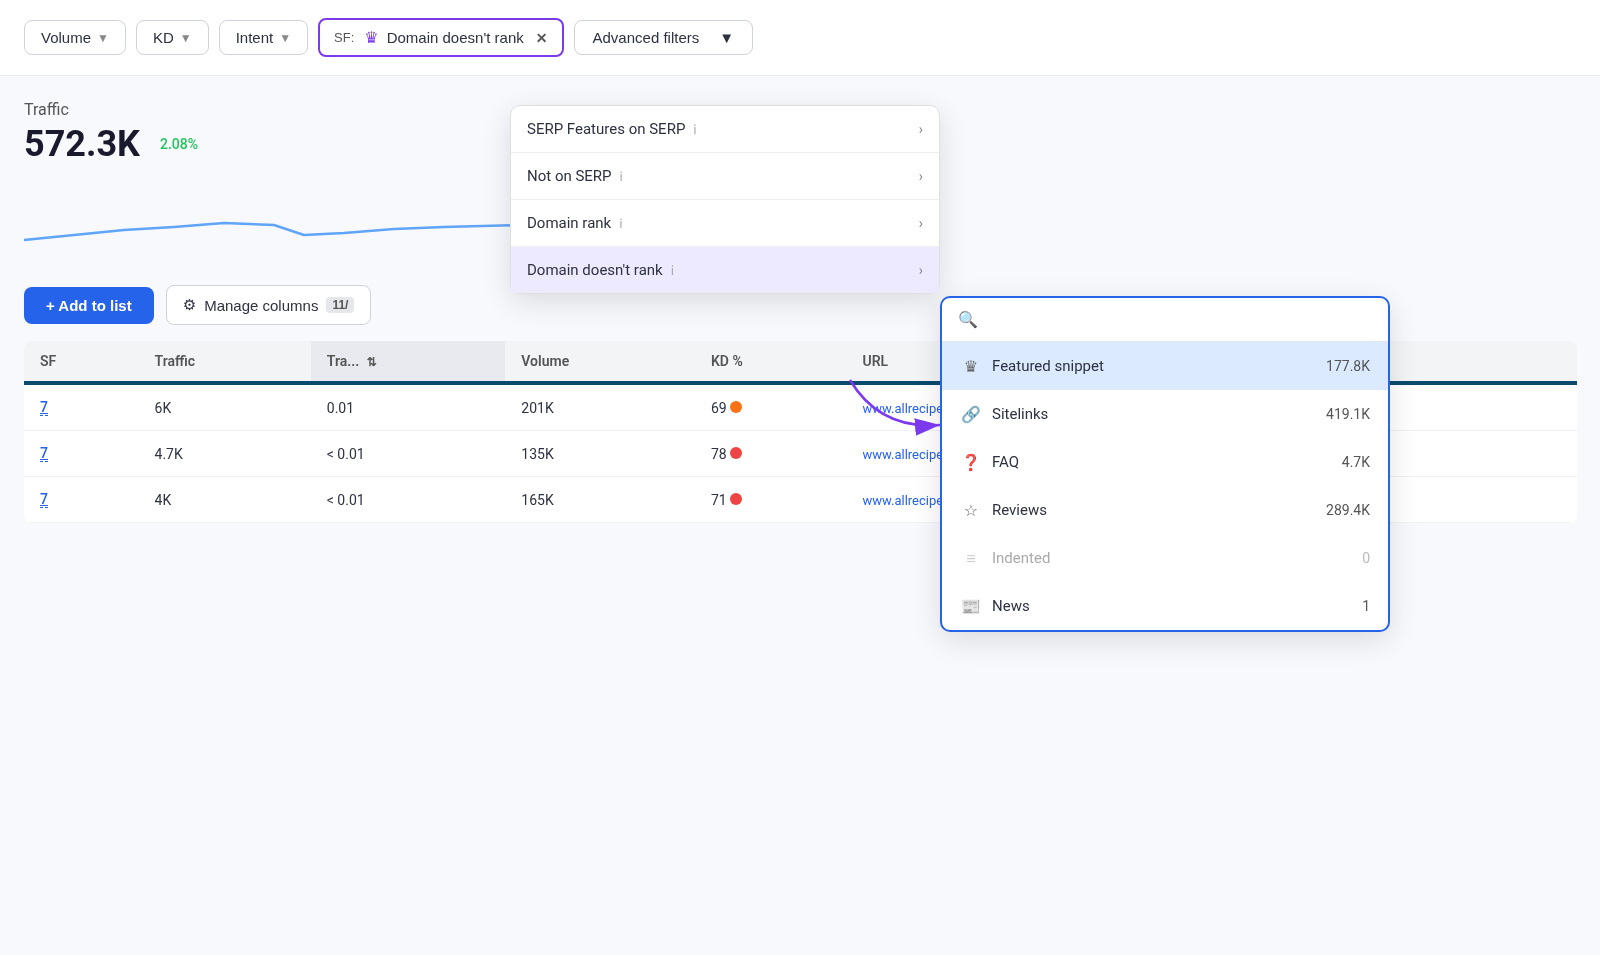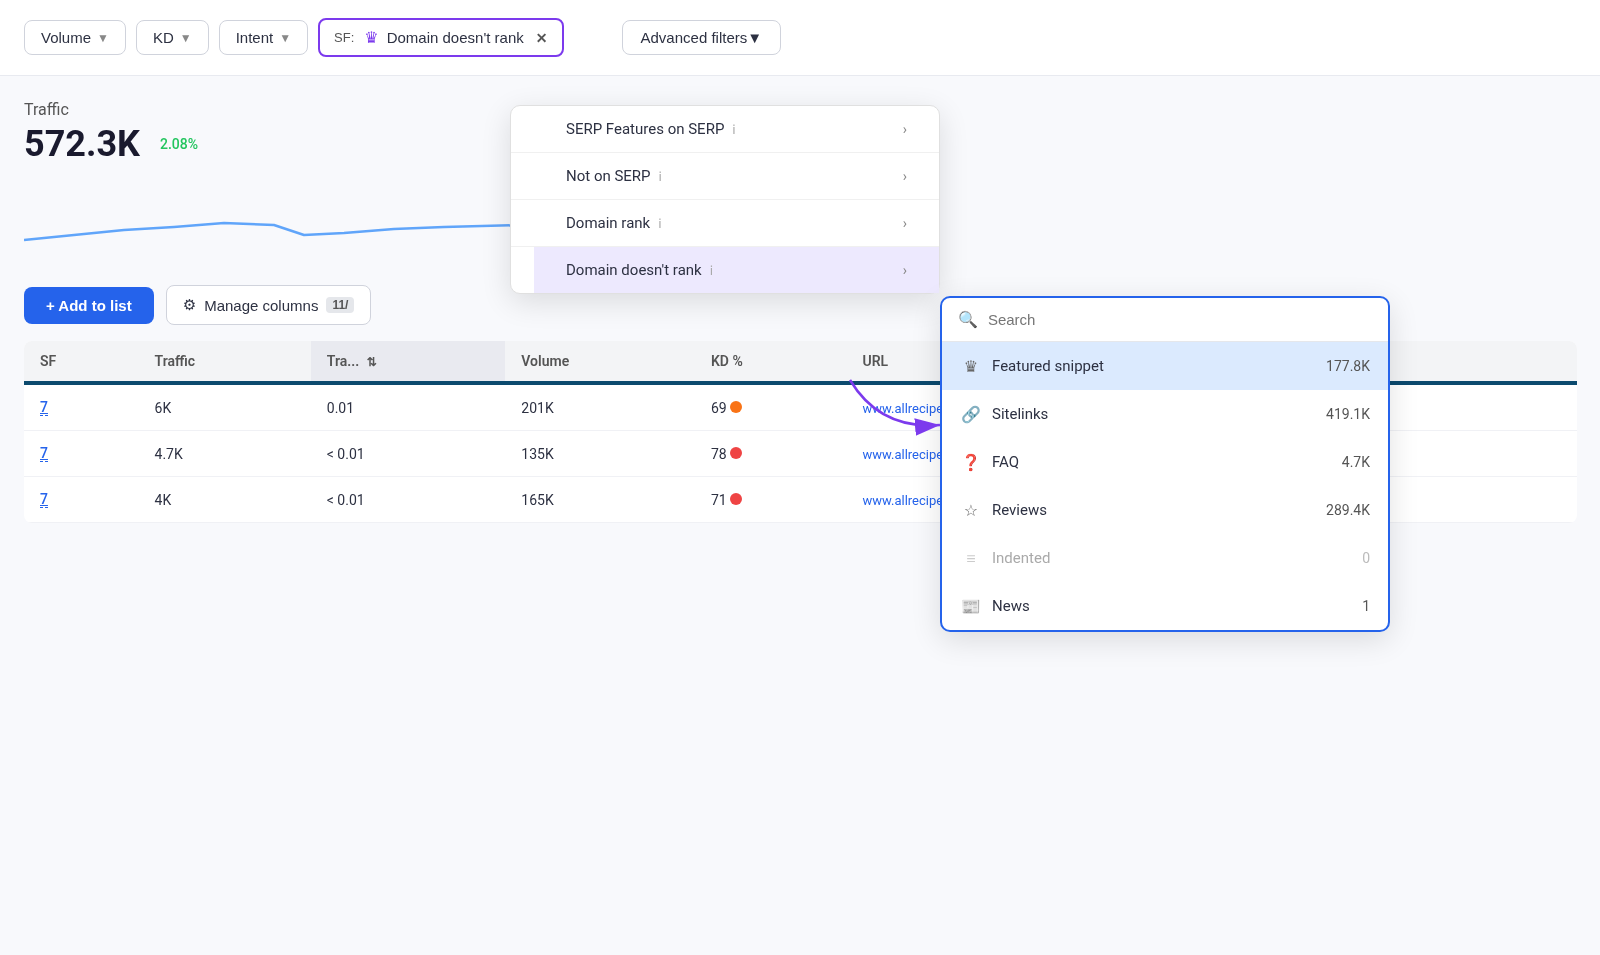--- a/index.html
+++ b/index.html
@@ -62,29 +62,28 @@
     .filter-btn.sf-btn {
       border: 2px solid #7c3aed;
       padding: 8px 14px;
       gap: 8px;
       text-align: center;
     }
 
     .advanced-btn {
       display: flex;
       align-items: center;
-      gap: 0;
+      gap: 20px;
       padding: 8px 18px;
       border: 1.5px solid #d0d3dc;
       border-radius: 8px;
       background: #fff;
       cursor: pointer;
       font-size: 15px;
       color: #2d3142;
-      margin-left: 48px;
     }
 
     
     .main-content {
       padding: 24px 23px 0 24px;
       position: relative;
     }
 
     
     .traffic-section {
@@ -224,25 +223,24 @@
       border: 1.5px solid #e0e0e0;
       border-radius: 10px;
       box-shadow: 0 8px 30px rgba(0,0,0,0.12);
       z-index: 100;
     }
 
     .dropdown-item {
       display: flex;
       align-items: center;
       justify-content: space-between;
-      padding: 14px 32px;
-      cursor: pointer;
-      font-size: 15px;
-      color: #2d3142;
-      margin-left: 23px;
+      padding: 14px 16px;
+      cursor: pointer;
+      font-size: 15px;
+      color: #2d3142;
     }
 
     .dropdown-item.highlighted {
       background: #ede9fe;
     }
 
     .dropdown-item .item-left {
       display: flex;
       align-items: center;
       gap: 8px;
@@ -529,21 +527,20 @@
       <span>Domain doesn't rank</span>
       <span class="info-icon">ℹ</span>
     </div>
     <span class="chevron-right">›</span>
   </div>
 </div>
 
 <div class="submenu">
   <div class="submenu-search">
     <span class="search-icon-gray">🔍</span>
-    <input type="text" placeholder="Search" style="">
   </div>
   <div class="submenu-scroll">
     <div class="submenu-item selected">
       <div class="item-left">
         <span class="icon-circle">♛</span>
         <span>Featured snippet</span>
       </div>
       <span class="count">177.8K</span>
     </div>
     <div class="submenu-item">

